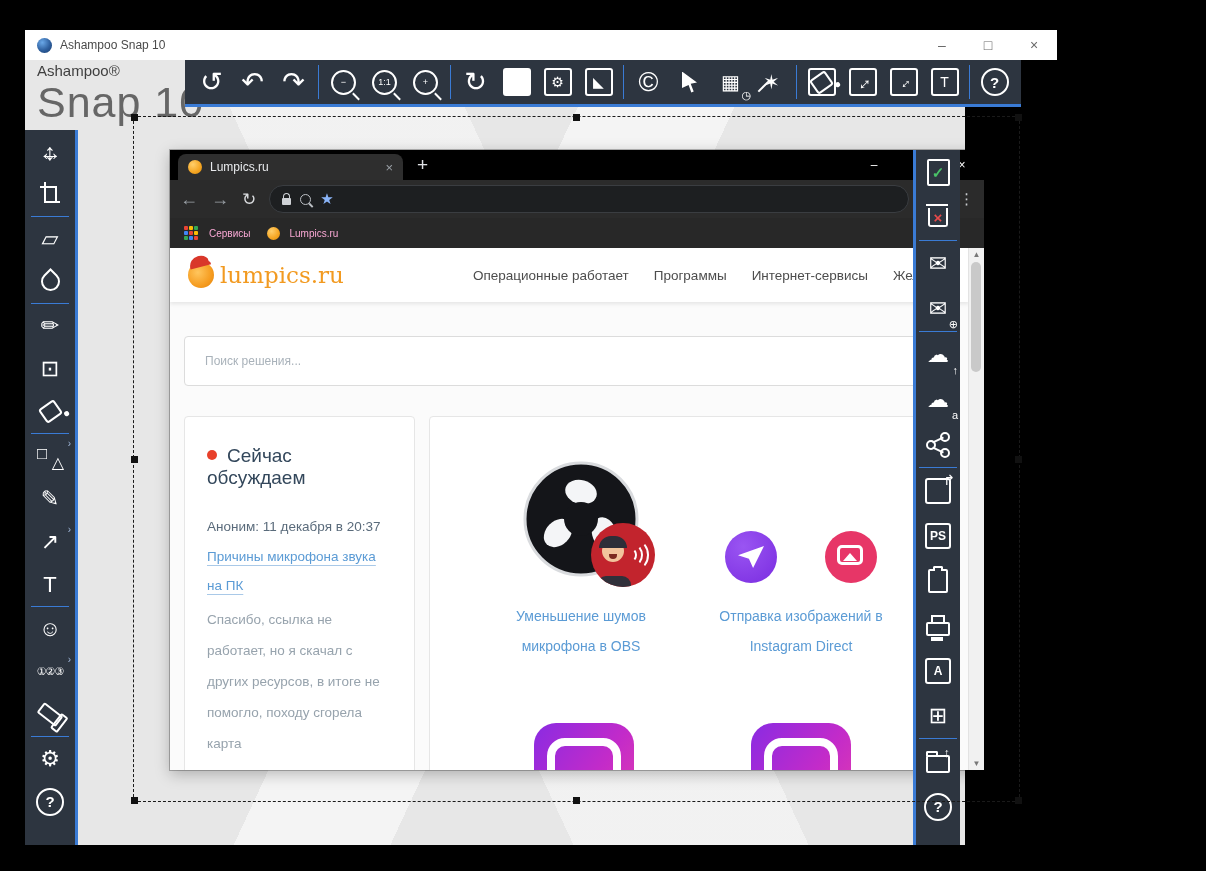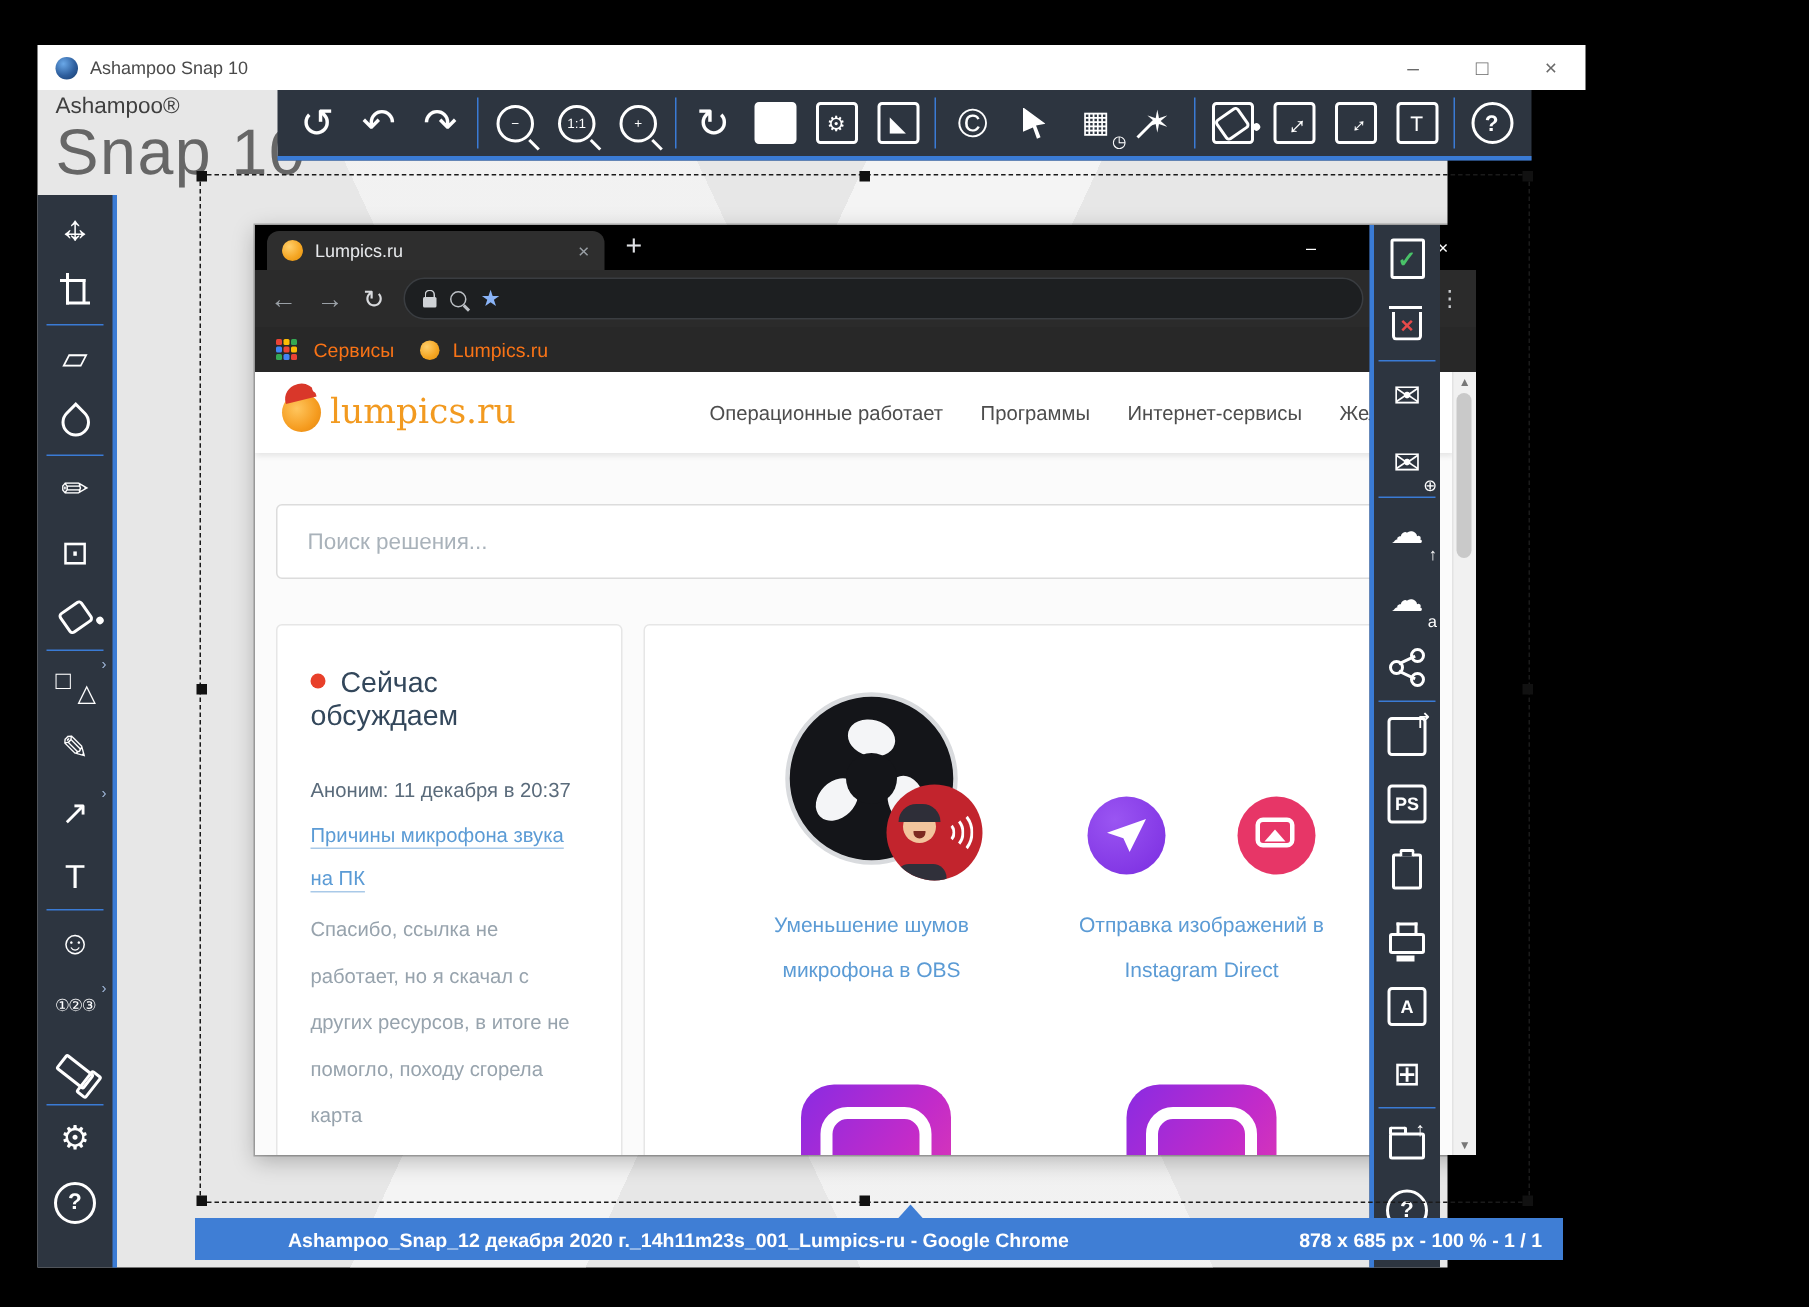--- a/index.html
+++ b/index.html
@@ -130,40 +130,40 @@
   .avatar{position:relative;width:24px;height:24px;border-radius:50%;background:#f1f3f4;overflow:hidden;flex:0 0 auto;}
   .avatar::before{content:"";position:absolute;top:4px;left:8px;width:8px;height:8px;border-radius:50%;background:#5f6368;}
   .avatar::after{content:"";position:absolute;bottom:-2px;left:5px;width:14px;height:9px;border-radius:7px 7px 0 0;background:#5f6368;}
   .cmenu{color:#c7cacd;font-size:15px;letter-spacing:0;}
   .c-book{height:30px;background:#282828;display:flex;align-items:center;gap:9px;padding:0 14px;}
   .bgrid{display:grid;grid-template-columns:repeat(3,4px);grid-gap:1px;margin-right:2px;}
   .bgrid i{width:4px;height:4px;border-radius:1px;}
   .bgrid i:nth-child(1){background:#ea4335;} .bgrid i:nth-child(2){background:#fbbc05;} .bgrid i:nth-child(3){background:#34a853;}
   .bgrid i:nth-child(4){background:#4285f4;} .bgrid i:nth-child(5){background:#ea4335;} .bgrid i:nth-child(6){background:#fbbc05;}
   .bgrid i:nth-child(7){background:#34a853;} .bgrid i:nth-child(8){background:#4285f4;} .bgrid i:nth-child(9){background:#ea4335;}
-  .booklbl{font-size:13px;color:#f97316;}
+  .booklbl{font-size:10px;color:#f9a8d4;}
   .fav.sm{width:13px;height:13px;margin-left:8px;}
 
   
   .c-page{position:relative;height:522px;background:#fbfbfb;overflow:hidden;}
   .pg-scroll{position:absolute;right:0;top:0;width:15px;height:100%;background:#f1f1f1;border-left:1px solid #e3e3e3;z-index:5;}
   .pg-scroll .up{position:absolute;top:2px;left:0;width:15px;text-align:center;font-size:8px;color:#777;}
   .pg-scroll .dn{position:absolute;bottom:2px;left:0;width:15px;text-align:center;font-size:8px;color:#777;}
   .pg-thumb{position:absolute;top:14px;left:2px;width:10px;height:110px;background:#c9c9c9;border-radius:5px;}
   .site-header{position:absolute;left:0;top:0;right:15px;height:54px;background:#fff;display:flex;align-items:center;
                padding:0 28px 0 18px;box-sizing:border-box;box-shadow:0 2px 4px rgba(0,0,0,.09);}
   .slogo{display:flex;align-items:center;gap:6px;}
   .slogo-ico{position:relative;width:26px;height:26px;border-radius:50%;background:radial-gradient(circle at 38% 40%,#ffc65e,#f59b1e 62%,#e08310);}
   .slogo-ico::before{content:"";position:absolute;top:-6px;left:1px;width:21px;height:11px;background:#d9372a;border-radius:10px 10px 0 0;transform:rotate(-14deg);}
   .slogo-ico::after{content:"";position:absolute;top:-7px;right:-1px;width:7px;height:7px;border-radius:50%;background:#fff;}
   .slogo-tx{font-family:"DejaVu Serif",serif;font-size:23px;color:#f29a20;}
   .snav{margin-left:auto;display:flex;gap:25px;font-size:13.5px;color:#4d4d4d;}
   .search-wrap{position:absolute;left:14px;top:88px;width:766px;}
   .search{width:100%;height:50px;border:1px solid #dcdcdc;border-radius:4px;background:#fff;box-sizing:border-box;
-          padding:0 20px;font-size:15px;color:#0369a1;outline:none;font-family:"Liberation Sans",sans-serif;}
+          padding:0 20px;font-size:12px;color:#0369a1;outline:none;font-family:"Liberation Sans",sans-serif;}
   .search::placeholder{color:#a9b2ba;}
   .card{position:absolute;top:168px;background:#fff;border:1px solid #e6e6e6;border-radius:4px;box-sizing:border-box;}
   .card-d{left:14px;width:231px;height:560px;padding:28px 22px;}
   .card-a{left:259px;width:526px;height:560px;}
   .dhead{font-size:19px;color:#33475b;}
   .reddot{display:inline-block;width:10px;height:10px;border-radius:50%;background:#e8402a;margin-right:10px;vertical-align:2px;}
   .cmeta{margin-top:26px;font-size:13.5px;color:#5a6b7b;line-height:1.8;}
   .clink{display:block;margin-top:4px;font-size:13.5px;color:#5b9bd5;line-height:2.1;text-decoration:underline;text-underline-offset:4px;text-decoration-color:#a9c9e8;}
   .cbody{margin-top:4px;font-size:13.5px;color:#97a3ad;line-height:2.3;}
   .art{position:absolute;top:42px;width:250px;text-align:center;}
@@ -546,19 +546,15 @@
       <span class="handle" style="left:-3px;top:-3px"></span>
       <span class="handle" style="left:439px;top:-3px"></span>
       <span class="handle" style="right:-3px;top:-3px"></span>
       <span class="handle" style="left:-3px;top:339px"></span>
       <span class="handle" style="right:-3px;top:339px"></span>
       <span class="handle" style="left:-3px;bottom:-3px"></span>
       <span class="handle" style="left:439px;bottom:-3px"></span>
       <span class="handle" style="right:-3px;bottom:-3px"></span>
     </div>
 
-    <div class="statusbar">
-      <span class="st-file">Ashampoo_Snap_12 декабря 2020 г._14h11m23s_001_Lumpics-ru - Google Chrome</span>
-      <span class="st-info">878 x 685 px - 100 % - 1 / 1</span>
-    </div>
 
   </div>
 </div>
 
 </body></html>

